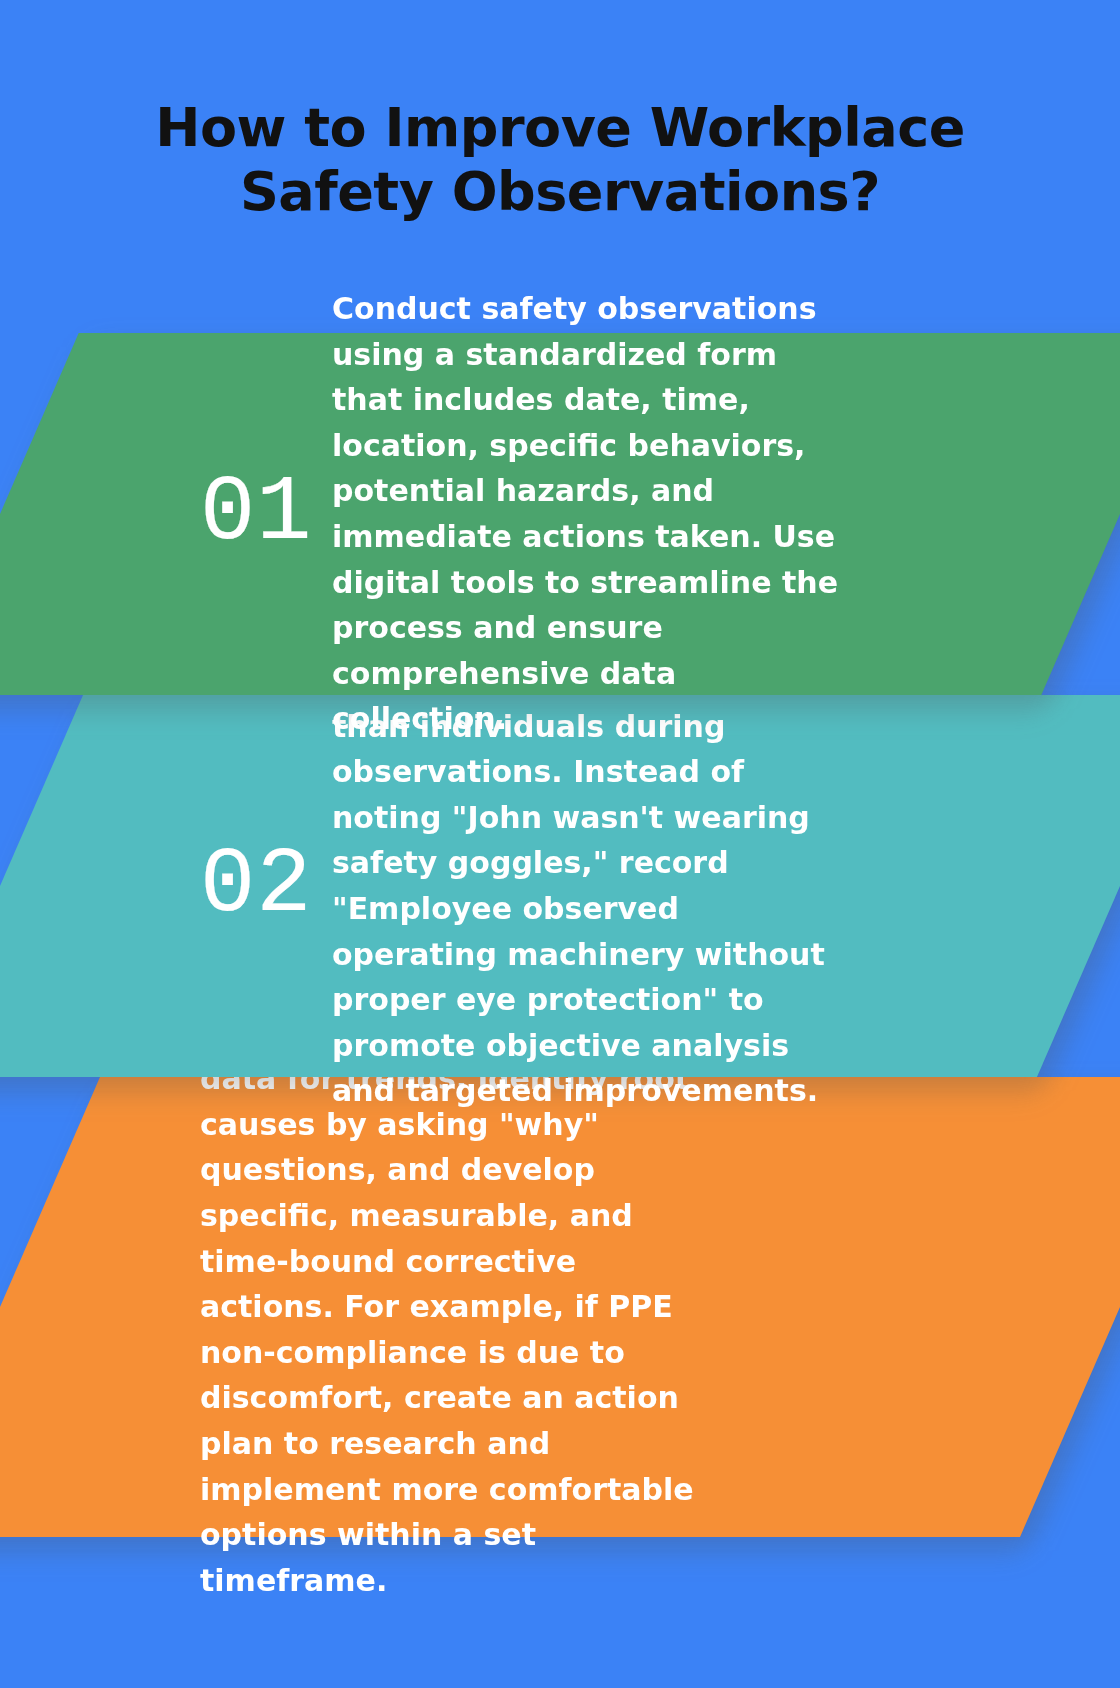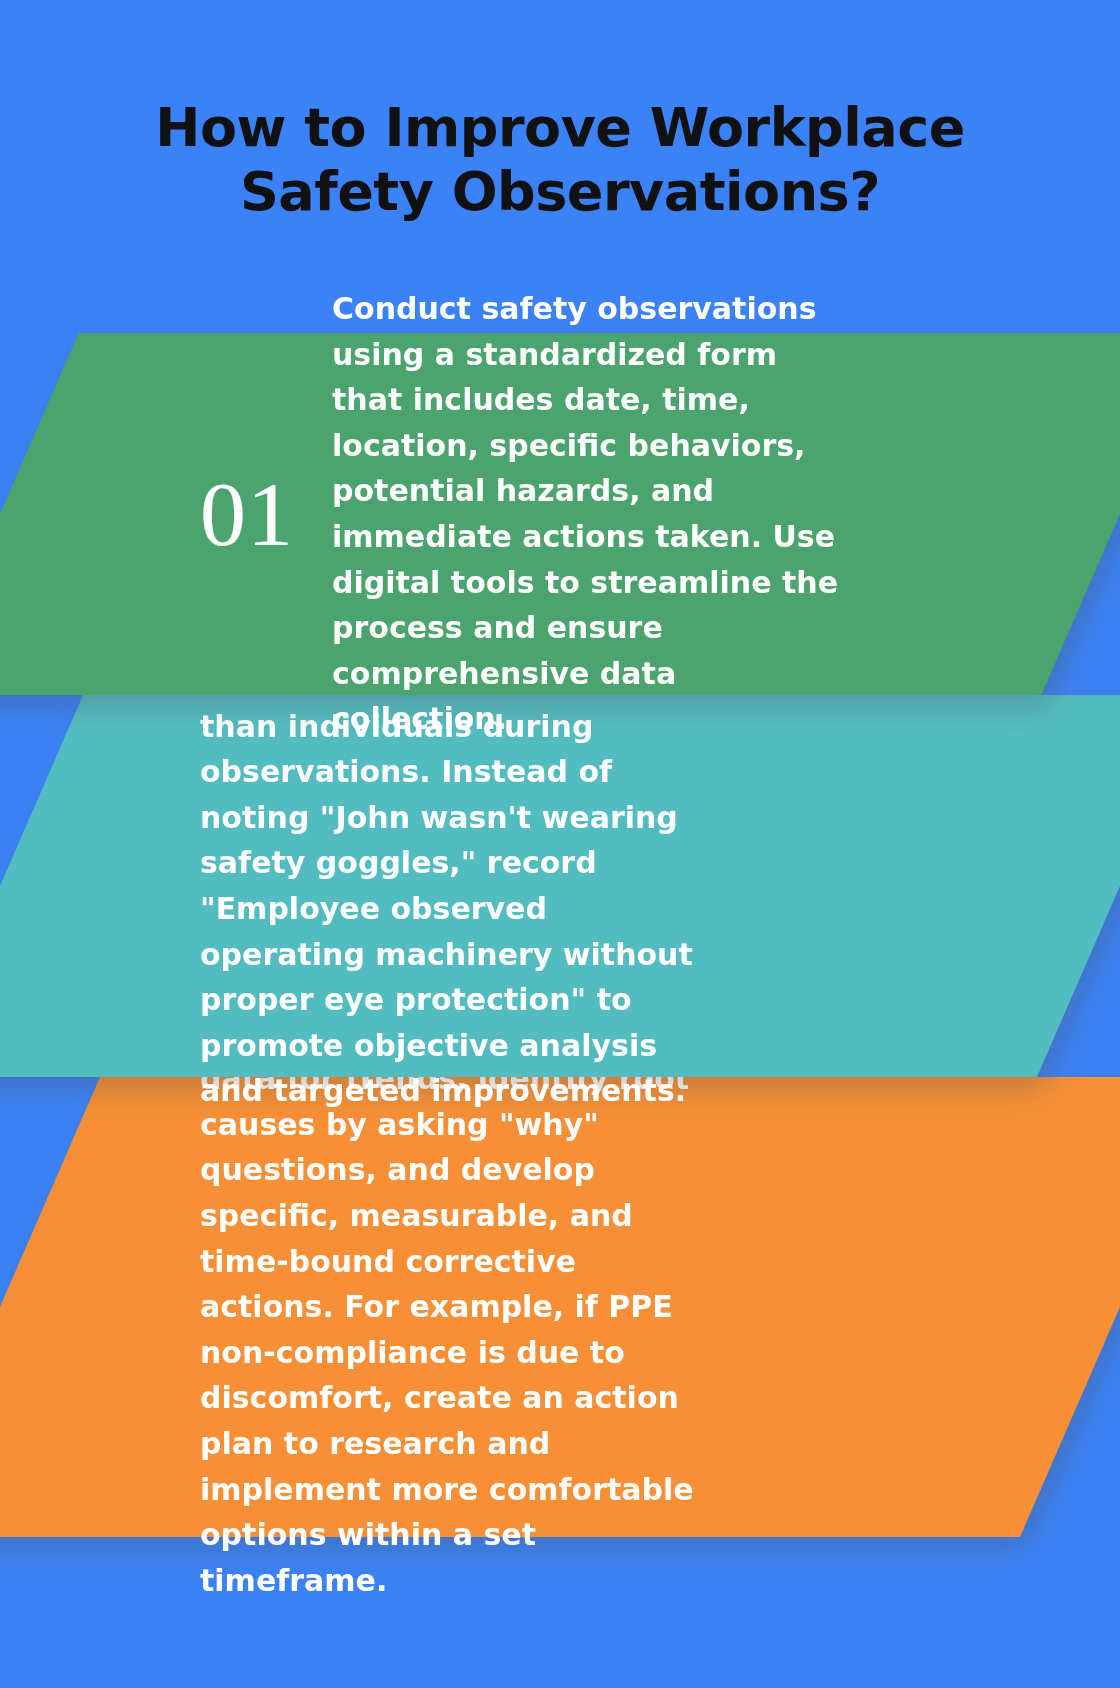--- a/index.html
+++ b/index.html
@@ -73,21 +73,21 @@
     display: flex;
     align-items: center;
     height: 100%;
     padding-left: 196px;
     padding-right: 268px;
   }
 
   .step-number {
     flex: 0 0 auto;
     width: 132px;
-    font-family: Liberation Serif, serif;
+    font-family: Liberation Mono, monospace;
     font-size: 92px;
     font-weight: 200;
     color: #ffffff;
     line-height: 1;
     letter-spacing: 1px;
     -webkit-text-stroke: 0.2px #ffffff;
   }
 
   .step-text {
     flex: 1 1 auto;
@@ -129,20 +129,21 @@
     <div class="step-body">
       <div class="step-number">01</div>
       <div class="step-text">Conduct safety observations using a standardized form that includes date, time, location, specific behaviors, potential hazards, and immediate actions taken. Use digital tools to streamline the process and ensure comprehensive data collection.</div>
     </div>
   </section>
 
   <section class="step" id="step-2">
     <div class="step-shadow"></div>
     <div class="step-shape" style="background: rgb(82, 188, 192);"></div>
     <div class="step-body">
+      <div class="step-number">02</div>
       <div class="step-text">Focus on behaviors rather than individuals during observations. Instead of noting "John wasn't wearing safety goggles," record "Employee observed operating machinery without proper eye protection" to promote objective analysis and targeted improvements.</div>
     </div>
   </section>
 
   <section class="step" id="step-3">
     <div class="step-shadow"></div>
     <div class="step-shape" style="background: rgb(246, 143, 54);"></div>
     <div class="step-body">
       <div class="step-text">Analyze safety observation data for trends, identify root causes by asking "why" questions, and develop specific, measurable, and time-bound corrective actions. For example, if PPE non-compliance is due to discomfort, create an action plan to research and implement more comfortable options within a set timeframe.</div>
     </div>

